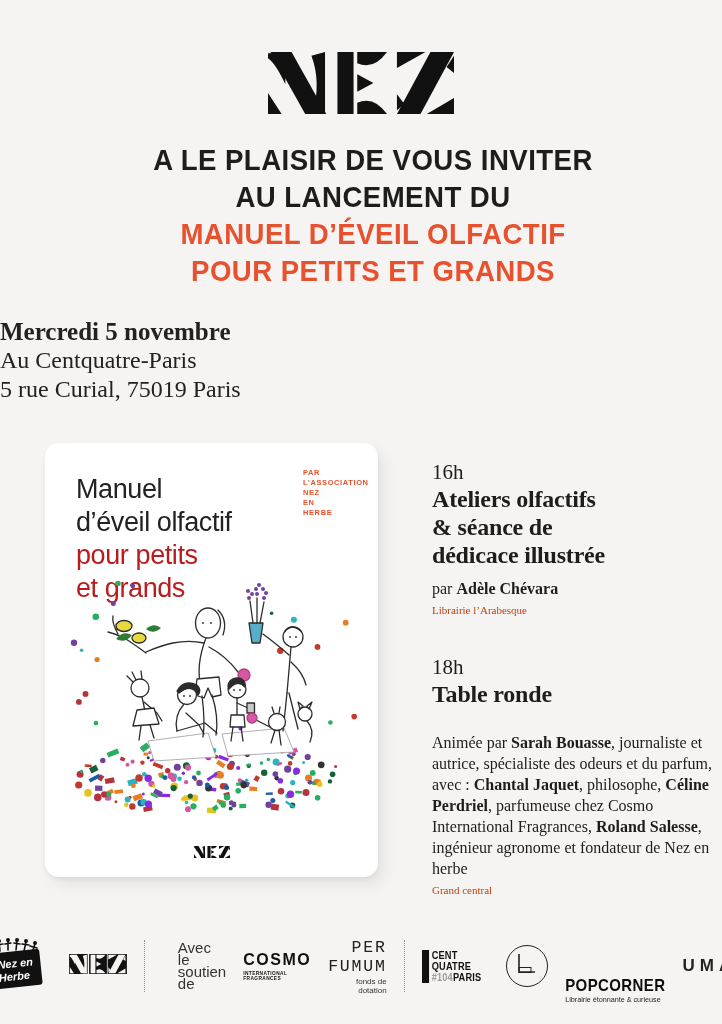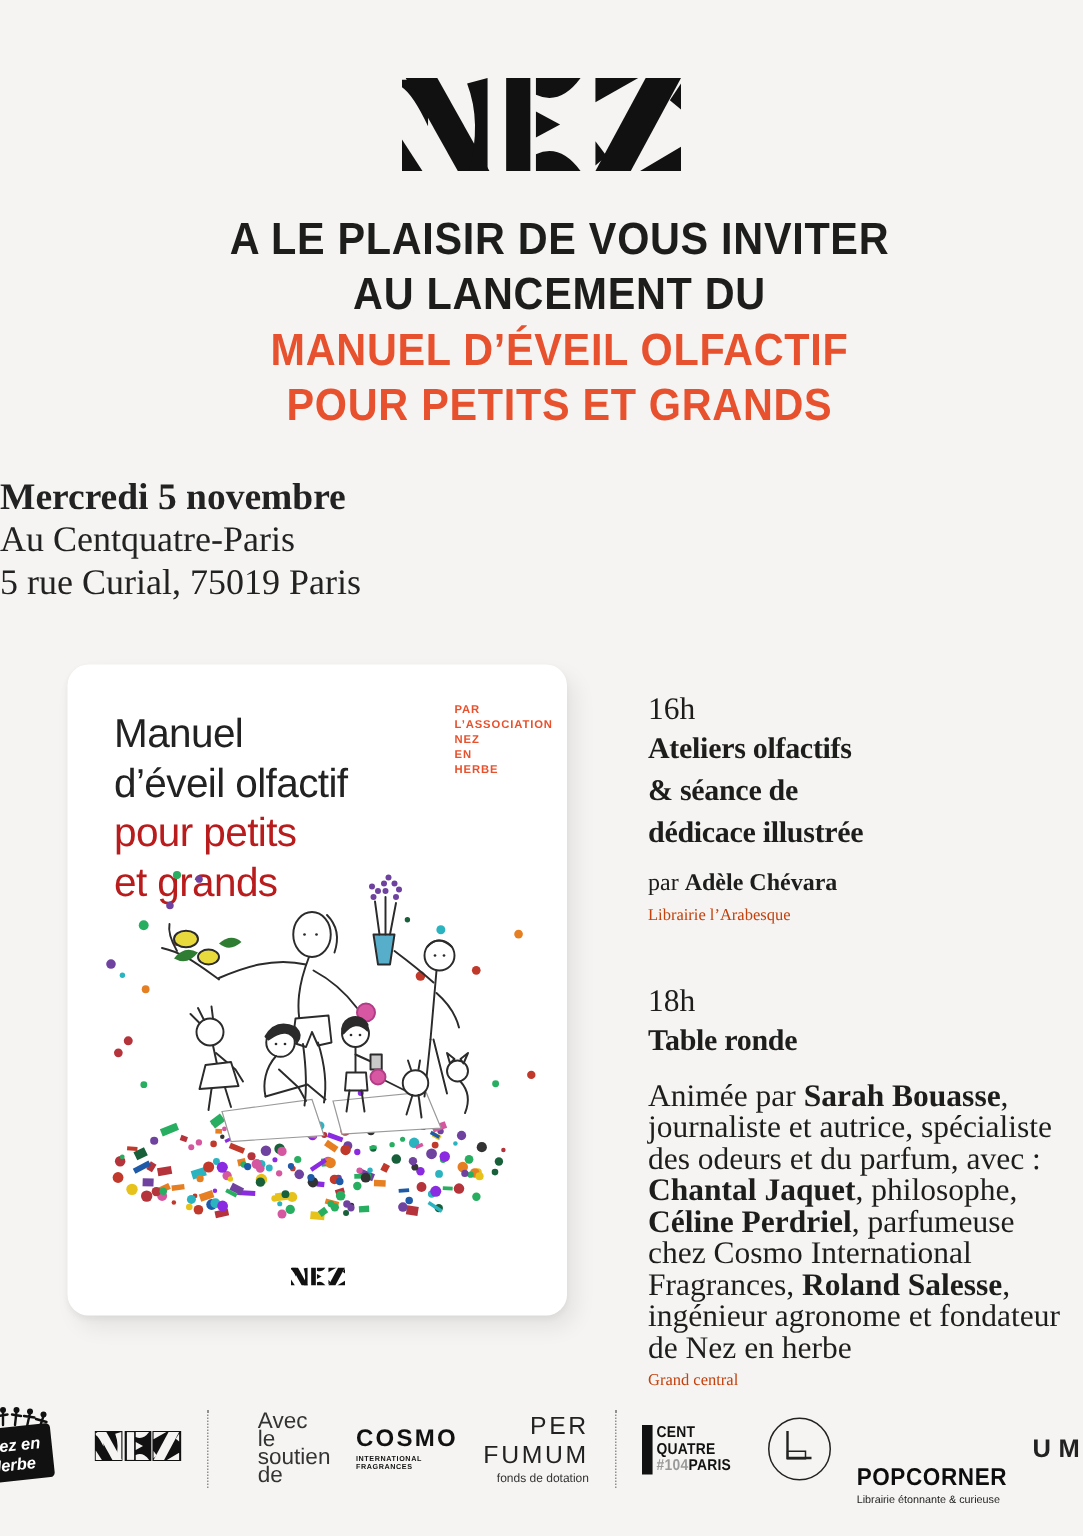--- a/index.html
+++ b/index.html
@@ -35,37 +35,37 @@
     font-size:27px;line-height:33px;letter-spacing:-.4px;color:#222;}
   .cover-title .orange{color:#b91c1c;}
   .cover-byline{position:absolute;left:258px;top:25px;color:#e8512d;
     font-weight:bold;font-size:7.5px;line-height:10px;letter-spacing:.6px;}
   .cover-art{position:absolute;left:11px;top:128px;}
   .cover-nez{position:absolute;left:50%;bottom:15px;transform:translateX(-50%);}
   
   .schedule{position:absolute;left:432px;top:459px;width:285px;
     font-family:"Liberation Serif",serif;color:#1d1d1b;}
   .ev-time{font-size:21px;line-height:26px;}
-  .ev-title{font-weight:bold;font-size:20px;line-height:28px;letter-spacing:-.2px;}
+  .ev-title{font-weight:bold;font-size:24px;line-height:28px;letter-spacing:-.2px;}
   .ev-by{margin-top:9px;font-size:16px;line-height:21px;}
   .ev-loc{font-weight:normal;font-size:11px;line-height:22px;color:#c2410c;}
-  .ev-desc{margin-top:12px;font-size:21px;line-height:21px;width:281px;}
+  .ev-desc{margin-top:24px;font-size:16px;line-height:21px;width:281px;}
   .ev2{margin-top:33px;}
   
   .footer{
     position:absolute;left:0;top:926px;width:722px;height:80px;
     display:flex;align-items:center;justify-content:center;gap:17px;
   }
   .fdiv{height:52px;border-left:1.6px dotted #8f8f8f;}
   .support{width:60px;font-size:15px;line-height:12px;color:#333;margin-left:16px;}
   .cosmo-wrap{text-align:left;}
   .cosmo-main{font-weight:bold;font-size:16px;letter-spacing:1.5px;color:#111;}
   .cosmo-sub{font-size:4.8px;letter-spacing:.4px;color:#111;margin-top:2px;font-weight:bold;}
   .perfumum-wrap{text-align:right;}
-  .perfumum-main{font-family:Liberation Sans, sans-serif;font-size:16.5px;letter-spacing:1.8px;color:#222;}
+  .perfumum-main{font-family:Liberation Mono, monospace;font-size:16.5px;letter-spacing:1.8px;color:#222;}
   .perfumum-sub{font-size:8px;color:#333;margin-top:1px;}
   .c4-wrap{display:flex;align-items:stretch;gap:3px;transform:scaleX(.88);transform-origin:left center;}
   .c4-bar{width:8px;background:#111;}
   .c4-col{display:flex;flex-direction:column;justify-content:center;font-weight:bold;font-size:10.5px;line-height:11px;letter-spacing:.2px;color:#111;}
   .c4-col .gray{color:#9a9a9a;}
   .circle-logo{width:40px;height:40px;border:1.4px solid #222;border-radius:50%;position:relative;flex:0 0 auto;}
   .pop-wrap{text-align:left;margin-top:48px;}
   .pop-main{font-weight:900;font-size:15px;letter-spacing:.4px;color:#0d0d0d;transform:scaleY(1.08);transform-origin:left bottom;}
   .pop-sub{font-size:7.2px;color:#222;margin-top:1px;}
   .uma{font-weight:bold;font-size:17px;letter-spacing:5px;color:#222;}

